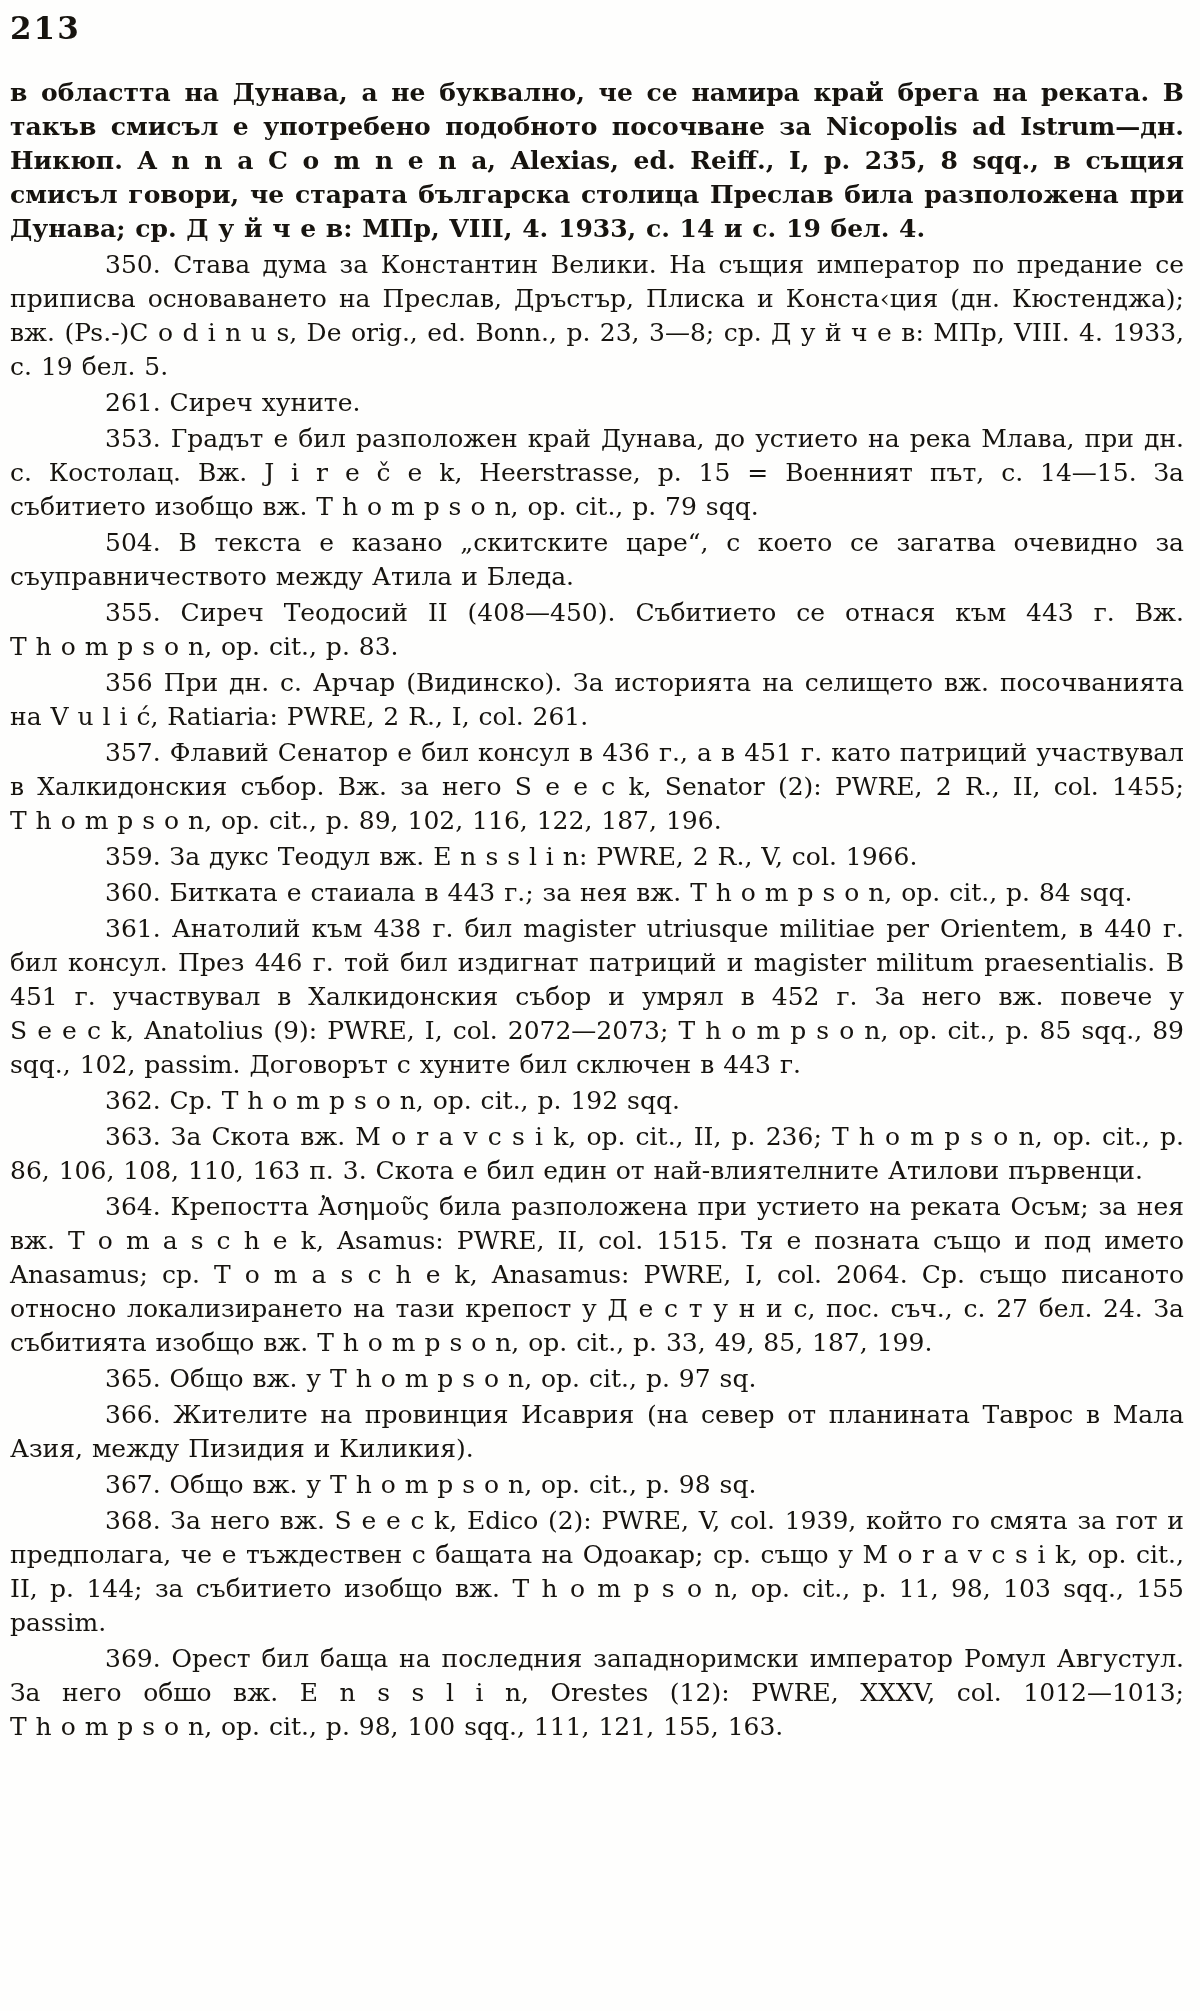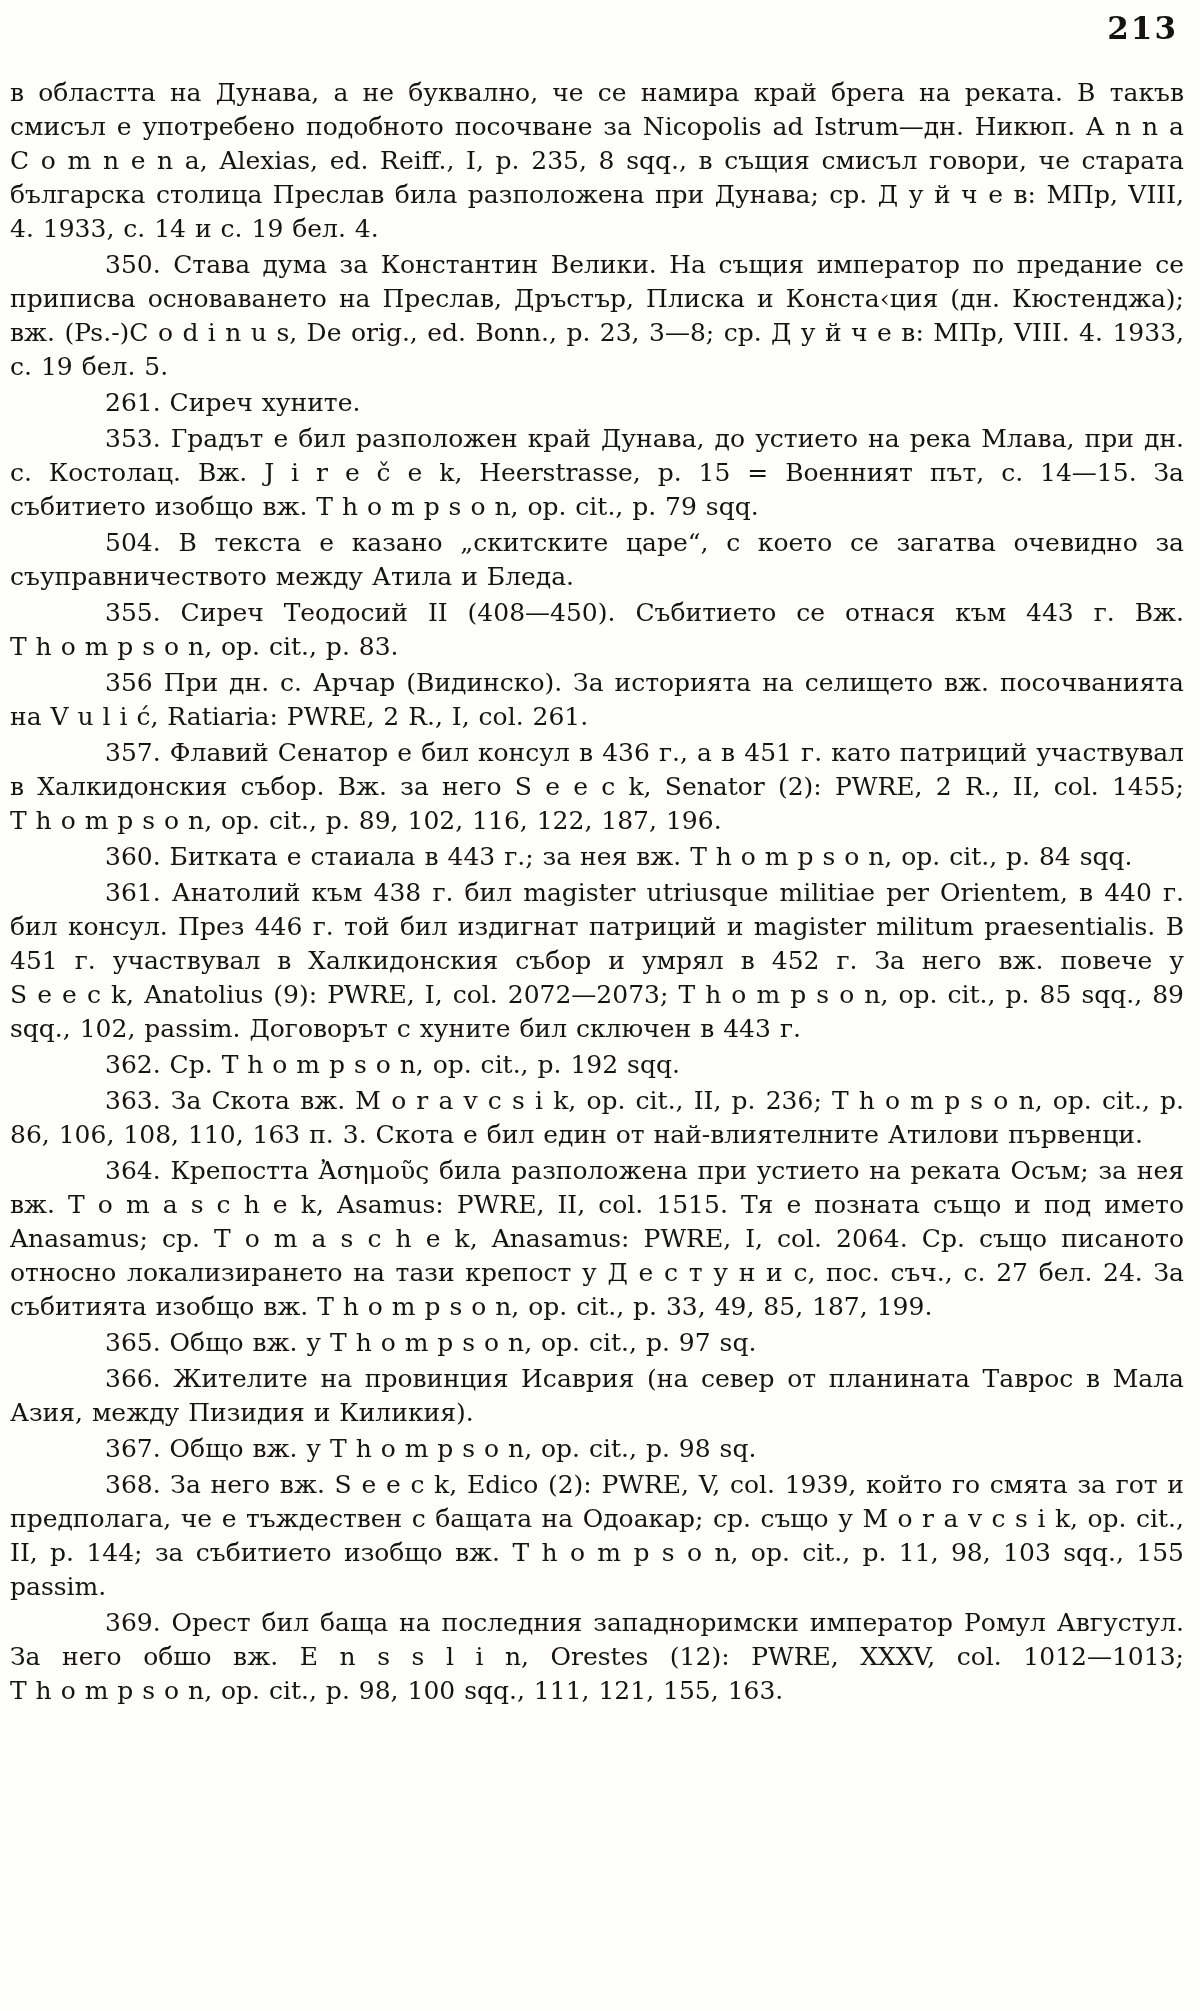--- a/index.html
+++ b/index.html
@@ -11,59 +11,60 @@
     position: relative;
     width: 1200px;
     min-height: 2011px;
     box-sizing: border-box;
     background: #fefefd;
     color: #17140f;
     font-family: "DejaVu Serif", "Liberation Serif", serif;
     padding: 10px 16px 24px 10px;
   }
   .page-number {
-    text-align: right;
     font-size: 31px;
     font-weight: bold;
     letter-spacing: 2px;
     padding-right: 6px;
     line-height: 36px;
   }
   .text-body {
     margin-top: 30px;
     font-size: 25px;
     line-height: 34px;
     text-align: justify;
     word-spacing: 1px;
   }
   .text-body p {
     margin: 0;
   }
   .text-body p.cont {
     text-indent: 0;
+    font-weight: bold;
   }
   .text-body p.note {
     margin-top: 2px;
     text-indent: 95px;
   }
 </style>
 </head>
 <body>
 
 <div class="page">
   <div class="page-number">213</div>
   <div class="text-body">
     <p class="cont">в областта на Дунава, а не буквално, че се намира край брега на реката. В такъв смисъл е употребено подобното посочване за Nicopolis ad Istrum—дн. Никюп. A&nbsp;n&nbsp;n&nbsp;a C&nbsp;o&nbsp;m&nbsp;n&nbsp;e&nbsp;n&nbsp;a, Alexias, ed. Reiff., I, p. 235, 8 sqq., в същия смисъл говори, че старата българска столица Преслав била разположена при Дунава; ср. Д&nbsp;у&nbsp;й&nbsp;ч&nbsp;е&nbsp;в: МПр, VIII, 4. 1933, с. 14 и с. 19 бел. 4.</p>
     <p class="note">350. Става дума за Константин Велики. На същия император по предание се приписва основаването на Преслав, Дръстър, Плиска и Конста‹ция (дн. Кюстенджа); вж. (Ps.-)C&nbsp;o&nbsp;d&nbsp;i&nbsp;n&nbsp;u&nbsp;s, De orig., ed. Bonn., p. 23, 3—8; ср. Д&nbsp;у&nbsp;й&nbsp;ч&nbsp;е&nbsp;в: МПр, VIII. 4. 1933, с. 19 бел. 5.</p>
     <p class="note">261. Сиреч хуните.</p>
     <p class="note">353. Градът е бил разположен край Дунава, до устието на река Млава, при дн. с. Костолац. Вж. J&nbsp;i&nbsp;r&nbsp;e&nbsp;č&nbsp;e&nbsp;k, Heerstrasse, p. 15 = Военният път, с. 14—15. За събитието изобщо вж. T&nbsp;h&nbsp;o&nbsp;m&nbsp;p&nbsp;s&nbsp;o&nbsp;n, op. cit., p. 79 sqq.</p>
     <p class="note">504. В текста е казано „скитските царе“, с което се загатва очевидно за съуправничеството между Атила и Бледа.</p>
     <p class="note">355. Сиреч Теодосий II (408—450). Събитието се отнася към 443 г. Вж. T&nbsp;h&nbsp;o&nbsp;m&nbsp;p&nbsp;s&nbsp;o&nbsp;n, op. cit., p. 83.</p>
     <p class="note">356 При дн. с. Арчар (Видинско). За историята на селището вж. посочванията на V&nbsp;u&nbsp;l&nbsp;i&nbsp;ć, Ratiaria: PWRE, 2 R., I, col. 261.</p>
     <p class="note">357. Флавий Сенатор е бил консул в 436 г., а в 451 г. като патриций участвувал в Халкидонския събор. Вж. за него S&nbsp;e&nbsp;e&nbsp;c&nbsp;k, Senator (2): PWRE, 2 R., II, col. 1455; T&nbsp;h&nbsp;o&nbsp;m&nbsp;p&nbsp;s&nbsp;o&nbsp;n, op. cit., p. 89, 102, 116, 122, 187, 196.</p>
+    <p class="note">359. За дукс Теодул вж. E&nbsp;n&nbsp;s&nbsp;s&nbsp;l&nbsp;i&nbsp;n: PWRE, 2 R., V, col. 1966.</p>
     <p class="note">360. Битката е стаиала в 443 г.; за нея вж. T&nbsp;h&nbsp;o&nbsp;m&nbsp;p&nbsp;s&nbsp;o&nbsp;n, op. cit., p. 84 sqq.</p>
     <p class="note">361. Анатолий към 438 г. бил magister utriusque militiae per Orientem, в 440 г. бил консул. През 446 г. той бил издигнат патриций и magister militum praesentialis. В 451 г. участвувал в Халкидонския събор и умрял в 452 г. За него вж. повече у S&nbsp;e&nbsp;e&nbsp;c&nbsp;k, Anatolius (9): PWRE, I, col. 2072—2073; T&nbsp;h&nbsp;o&nbsp;m&nbsp;p&nbsp;s&nbsp;o&nbsp;n, op. cit., p. 85 sqq., 89 sqq., 102, passim. Договорът с хуните бил сключен в 443 г.</p>
     <p class="note">362. Ср. T&nbsp;h&nbsp;o&nbsp;m&nbsp;p&nbsp;s&nbsp;o&nbsp;n, op. cit., p. 192 sqq.</p>
     <p class="note">363. За Скота вж. M&nbsp;o&nbsp;r&nbsp;a&nbsp;v&nbsp;c&nbsp;s&nbsp;i&nbsp;k, op. cit., II, p. 236; T&nbsp;h&nbsp;o&nbsp;m&nbsp;p&nbsp;s&nbsp;o&nbsp;n, op. cit., p. 86, 106, 108, 110, 163 п. 3. Скота е бил един от най-влиятелните Атилови първенци.</p>
     <p class="note">364. Крепостта Ἀσημοῦς била разположена при устието на реката Осъм; за нея вж. T&nbsp;o&nbsp;m&nbsp;a&nbsp;s&nbsp;c&nbsp;h&nbsp;e&nbsp;k, Asamus: PWRE, II, col. 1515. Тя е позната също и под името Anasamus; ср. T&nbsp;o&nbsp;m&nbsp;a&nbsp;s&nbsp;c&nbsp;h&nbsp;e&nbsp;k, Anasamus: PWRE, I, col. 2064. Ср. също писаното относно локализирането на тази крепост у Д&nbsp;е&nbsp;с&nbsp;т&nbsp;у&nbsp;н&nbsp;и&nbsp;с, пос. съч., с. 27 бел. 24. За събитията изобщо вж. T&nbsp;h&nbsp;o&nbsp;m&nbsp;p&nbsp;s&nbsp;o&nbsp;n, op. cit., p. 33, 49, 85, 187, 199.</p>
     <p class="note">365. Общо вж. у T&nbsp;h&nbsp;o&nbsp;m&nbsp;p&nbsp;s&nbsp;o&nbsp;n, op. cit., p. 97 sq.</p>
     <p class="note">366. Жителите на провинция Исаврия (на север от планината Таврос в Мала Азия, между Пизидия и Киликия).</p>
     <p class="note">367. Общо вж. у T&nbsp;h&nbsp;o&nbsp;m&nbsp;p&nbsp;s&nbsp;o&nbsp;n, op. cit., p. 98 sq.</p>
     <p class="note">368. За него вж. S&nbsp;e&nbsp;e&nbsp;c&nbsp;k, Edico (2): PWRE, V, col. 1939, който го смята за гот и предполага, че е тъждествен с бащата на Одоакар; ср. също у M&nbsp;o&nbsp;r&nbsp;a&nbsp;v&nbsp;c&nbsp;s&nbsp;i&nbsp;k, op. cit., II, p. 144; за събитието изобщо вж. T&nbsp;h&nbsp;o&nbsp;m&nbsp;p&nbsp;s&nbsp;o&nbsp;n, op. cit., p. 11, 98, 103 sqq., 155 passim.</p>
     <p class="note">369. Орест бил баща на последния западноримски император Ромул Августул. За него обшо вж. E&nbsp;n&nbsp;s&nbsp;s&nbsp;l&nbsp;i&nbsp;n, Orestes (12): PWRE, XXXV, col. 1012—1013; T&nbsp;h&nbsp;o&nbsp;m&nbsp;p&nbsp;s&nbsp;o&nbsp;n, op. cit., p. 98, 100 sqq., 111, 121, 155, 163.</p>

